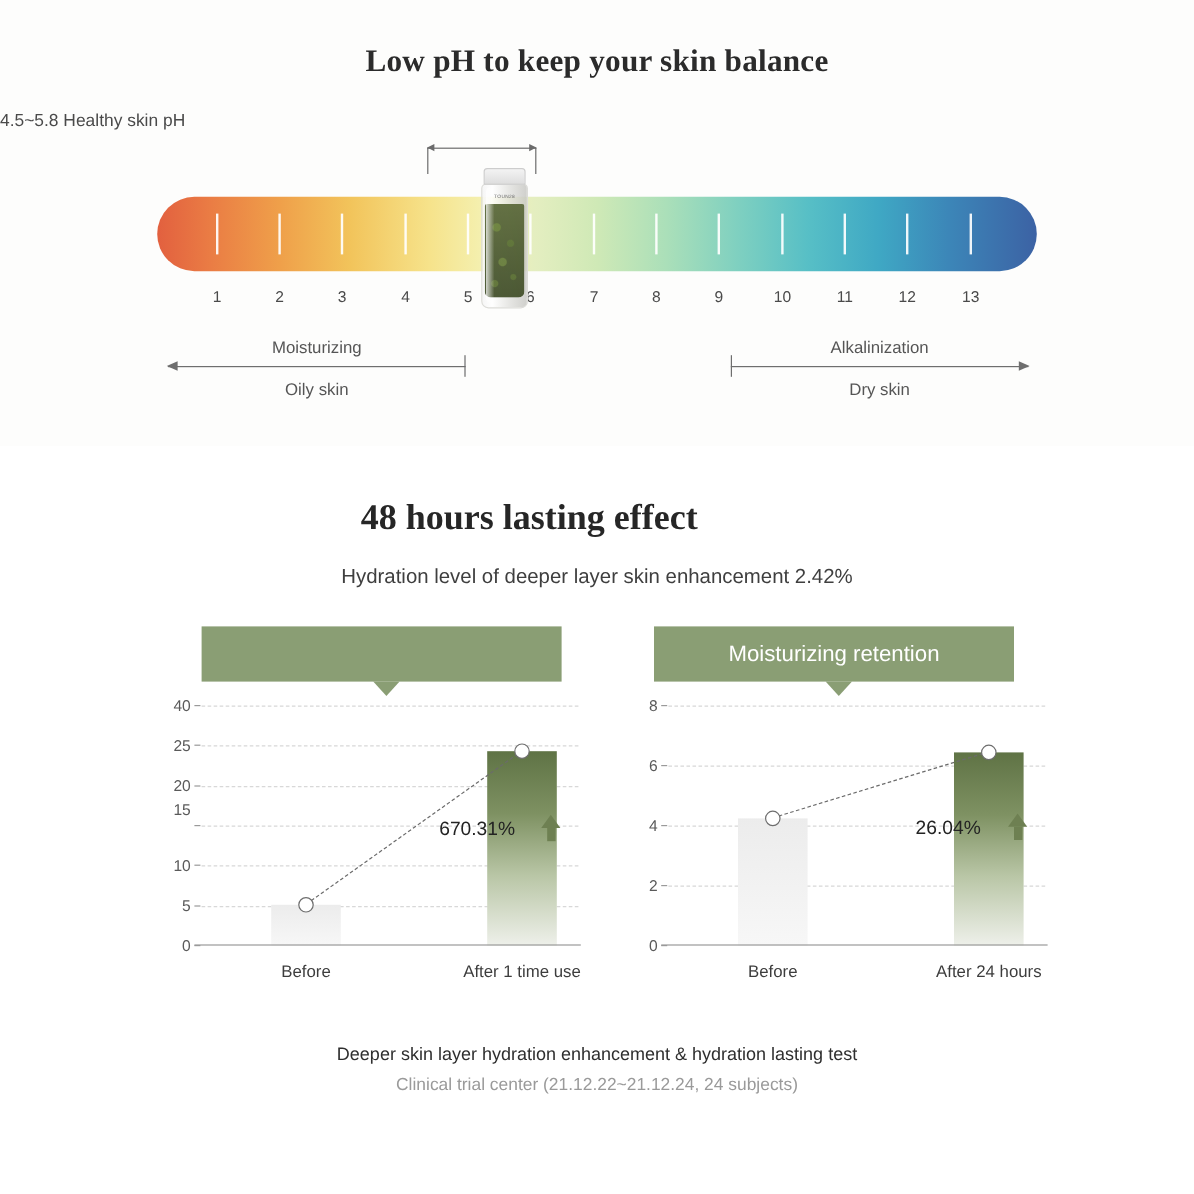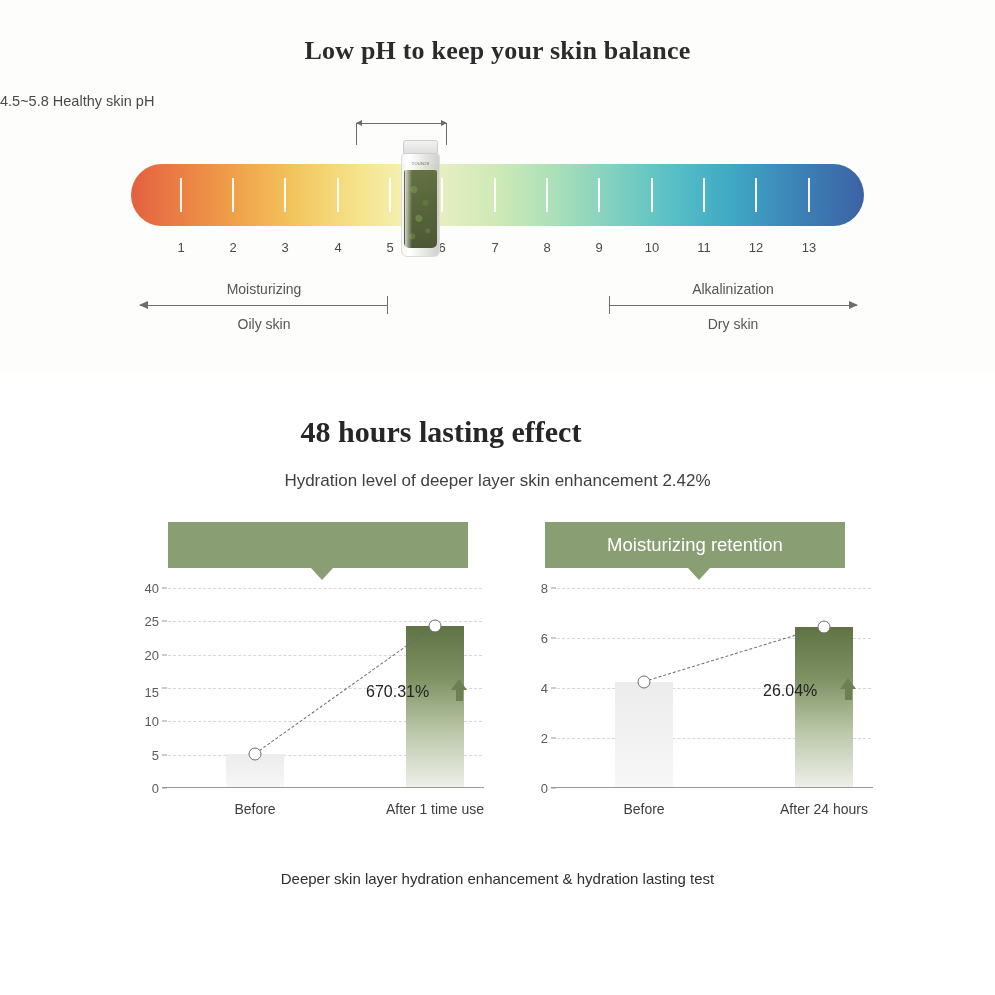--- a/index.html
+++ b/index.html
@@ -294,21 +294,21 @@
 
       <div class="gridline" style="top:33.3px"></div>
       <div class="ylab" style="top:33.3px">25</div>
       <div class="ytickmark" style="top:33.3px"></div>
 
       <div class="gridline" style="top:66.7px"></div>
       <div class="ylab" style="top:66.7px">20</div>
       <div class="ytickmark" style="top:66.7px"></div>
 
       <div class="gridline" style="top:100px"></div>
-      <div class="ylab" style="top:104px">15</div>
+      <div class="ylab" style="top:87px">15</div>
       <div class="ytickmark" style="top:100px"></div>
 
       <div class="gridline" style="top:133.3px"></div>
       <div class="ylab" style="top:133.3px">10</div>
       <div class="ytickmark" style="top:133.3px"></div>
 
       <div class="gridline" style="top:166.7px"></div>
       <div class="ylab" style="top:166.7px">5</div>
       <div class="ytickmark" style="top:166.7px"></div>
 
@@ -379,14 +379,15 @@
 
       <div class="baseline"></div>
 
       <div class="xlab" style="left:87px">Before</div>
       <div class="xlab" style="left:267px">After 24 hours</div>
     </div>
   </div>
 
   <div id="footnotes">
     <div class="fn2">Deeper skin layer hydration enhancement &amp; hydration lasting test</div>
+    <div class="fn3">Clinical trial center (21.12.22~21.12.24, 24 subjects)</div>
   </div>
 </div>
 
 </body></html>

